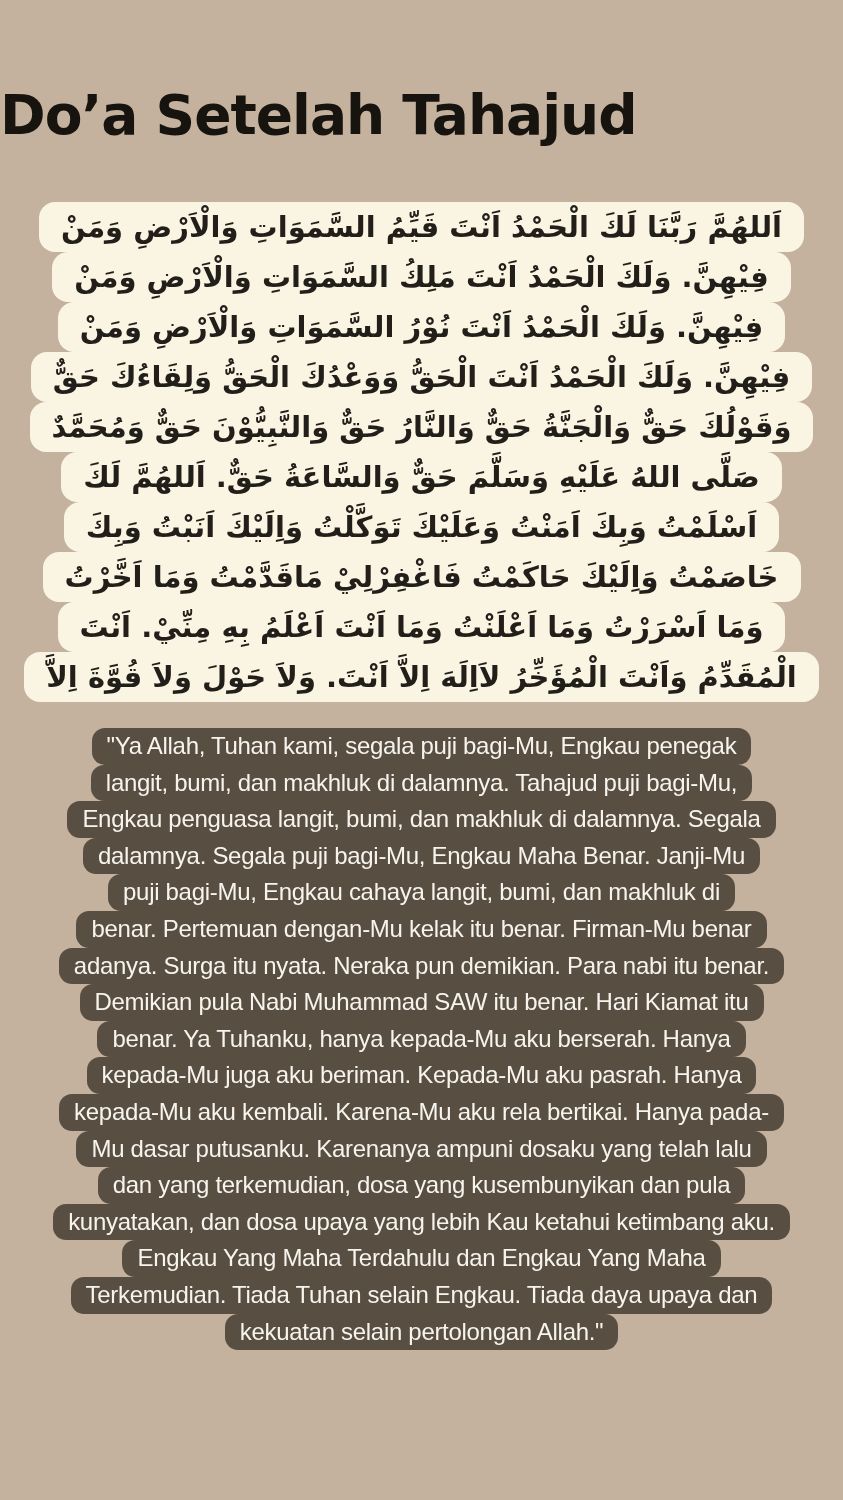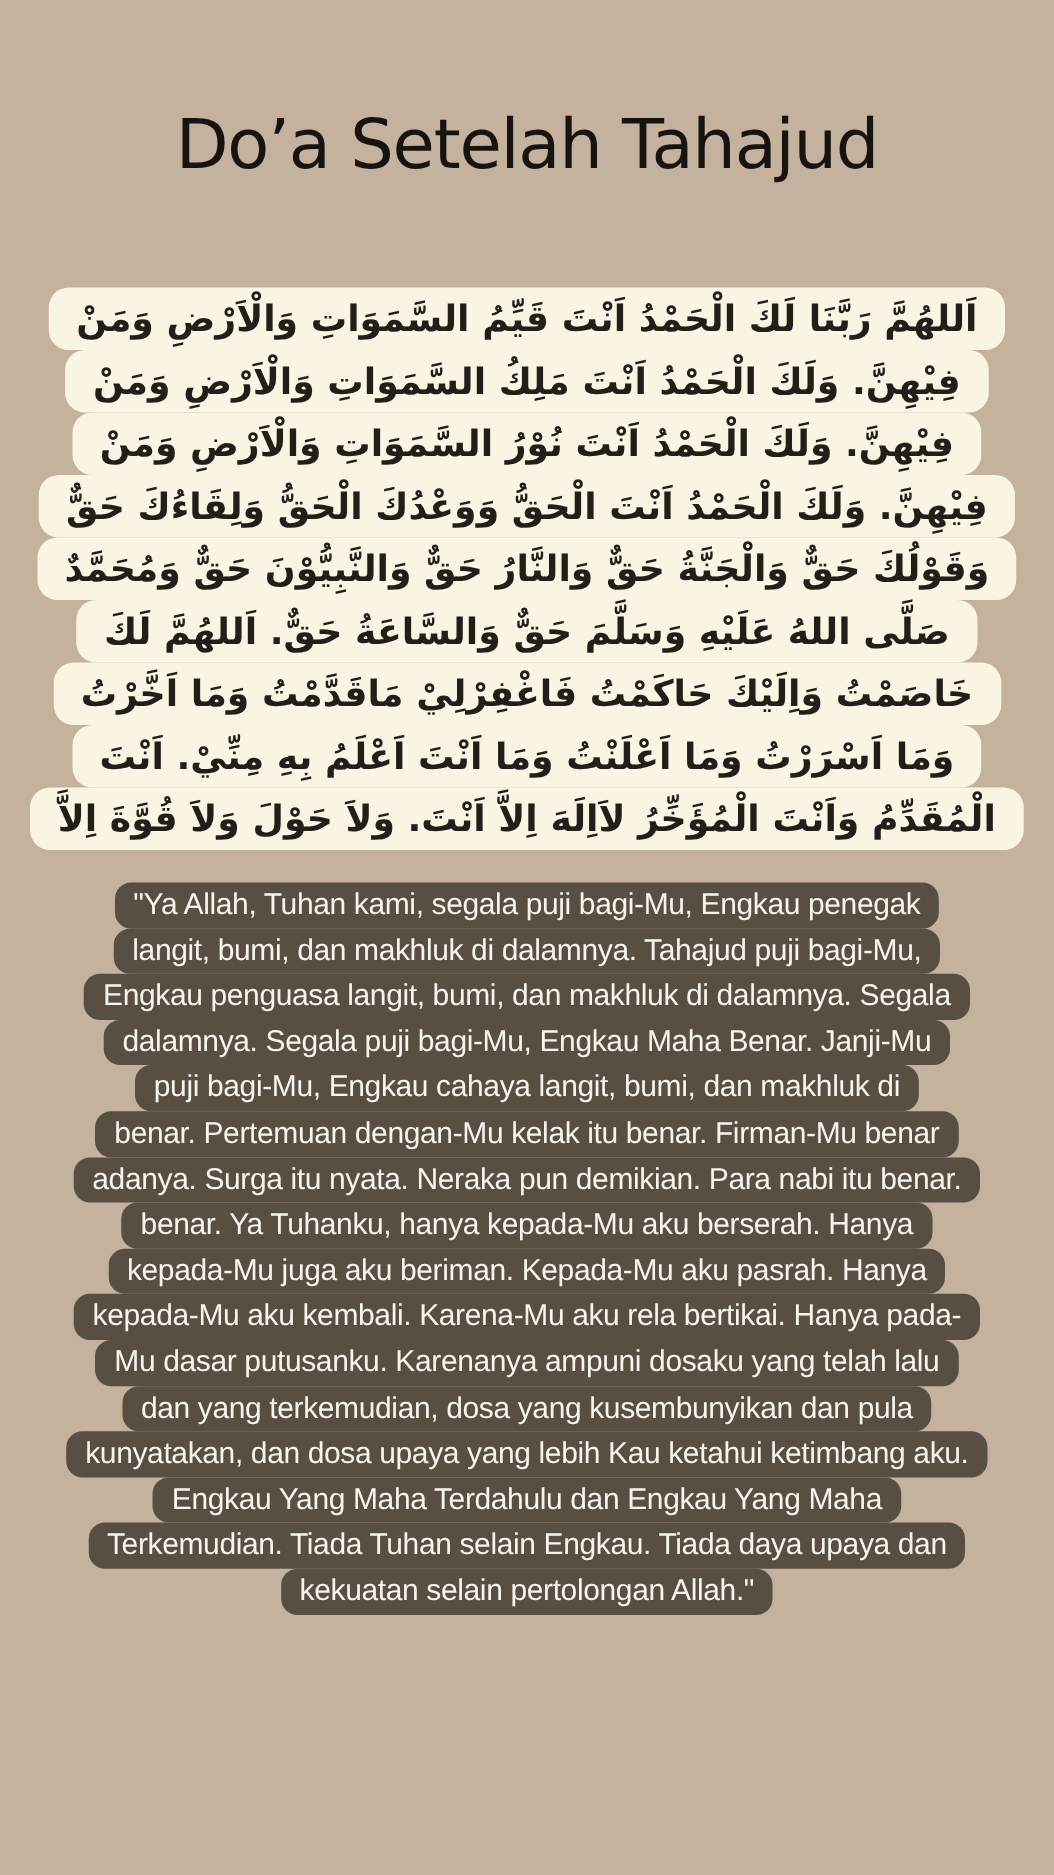--- a/index.html
+++ b/index.html
@@ -13,30 +13,30 @@
   html,body{margin:0;padding:0;}
   body{
     width:843px;height:1500px;
     background:var(--page-background);
     font-family:"Liberation Sans",sans-serif;
     overflow:hidden;
     position:relative;
   }
   .title{
     margin:82px 0 0 0;
-    text-align:center;
+    text-align:left;
     font-size:55px;
     line-height:1.2;
-    font-weight:400;
+    font-weight:700;
     letter-spacing:-1px;
     color:var(--title-text);
     font-family:"DejaVu Sans","Liberation Sans",sans-serif;
   }
   .arabic-block{
-    margin-top:82px;
+    margin-top:54px;
     direction:rtl;
   }
   .arabic-line{
     width:fit-content;
     max-width:820px;
     margin:0 auto;
     background:var(--arabic-panel-background);
     color:var(--arabic-text);
     font-family:"DejaVu Sans",sans-serif;
     font-weight:700;
@@ -73,33 +73,35 @@
 
   <h1 class="title">Do’a Setelah Tahajud</h1>
 
   <div class="arabic-block" dir="rtl" lang="ar">
       <div class="arabic-line">اَللهُمَّ رَبَّنَا لَكَ الْحَمْدُ اَنْتَ قَيِّمُ السَّمَوَاتِ وَالْاَرْضِ وَمَنْ</div>
       <div class="arabic-line">فِيْهِنَّ. وَلَكَ الْحَمْدُ اَنْتَ مَلِكُ السَّمَوَاتِ وَالْاَرْضِ وَمَنْ</div>
       <div class="arabic-line">فِيْهِنَّ. وَلَكَ الْحَمْدُ اَنْتَ نُوْرُ السَّمَوَاتِ وَالْاَرْضِ وَمَنْ</div>
       <div class="arabic-line">فِيْهِنَّ. وَلَكَ الْحَمْدُ اَنْتَ الْحَقُّ وَوَعْدُكَ الْحَقُّ وَلِقَاءُكَ حَقٌّ</div>
       <div class="arabic-line">وَقَوْلُكَ حَقٌّ وَالْجَنَّةُ حَقٌّ وَالنَّارُ حَقٌّ وَالنَّبِيُّوْنَ حَقٌّ وَمُحَمَّدٌ</div>
       <div class="arabic-line">صَلَّى اللهُ عَلَيْهِ وَسَلَّمَ حَقٌّ وَالسَّاعَةُ حَقٌّ. اَللهُمَّ لَكَ</div>
+      <div class="arabic-line">اَسْلَمْتُ وَبِكَ اَمَنْتُ وَعَلَيْكَ تَوَكَّلْتُ وَاِلَيْكَ اَنَبْتُ وَبِكَ</div>
       <div class="arabic-line">خَاصَمْتُ وَاِلَيْكَ حَاكَمْتُ فَاغْفِرْلِيْ مَاقَدَّمْتُ وَمَا اَخَّرْتُ</div>
       <div class="arabic-line">وَمَا اَسْرَرْتُ وَمَا اَعْلَنْتُ وَمَا اَنْتَ اَعْلَمُ بِهِ مِنِّيْ. اَنْتَ</div>
       <div class="arabic-line">الْمُقَدِّمُ وَاَنْتَ الْمُؤَخِّرُ لاَاِلَهَ اِلاَّ اَنْتَ. وَلاَ حَوْلَ وَلاَ قُوَّةَ اِلاَّ</div>
     </div>
 
   <div class="translation-block" lang="id">
       <div class="translation-line">"Ya Allah, Tuhan kami, segala puji bagi-Mu, Engkau penegak</div>
       <div class="translation-line">langit, bumi, dan makhluk di dalamnya. Tahajud puji bagi-Mu,</div>
       <div class="translation-line">Engkau penguasa langit, bumi, dan makhluk di dalamnya. Segala</div>
       <div class="translation-line">dalamnya. Segala puji bagi-Mu, Engkau Maha Benar. Janji-Mu</div>
       <div class="translation-line">puji bagi-Mu, Engkau cahaya langit, bumi, dan makhluk di</div>
       <div class="translation-line">benar. Pertemuan dengan-Mu kelak itu benar. Firman-Mu benar</div>
       <div class="translation-line">adanya. Surga itu nyata. Neraka pun demikian. Para nabi itu benar.</div>
+      <div class="translation-line">Demikian pula Nabi Muhammad SAW itu benar. Hari Kiamat itu</div>
       <div class="translation-line">benar. Ya Tuhanku, hanya kepada-Mu aku berserah. Hanya</div>
       <div class="translation-line">kepada-Mu juga aku beriman. Kepada-Mu aku pasrah. Hanya</div>
       <div class="translation-line">kepada-Mu aku kembali. Karena-Mu aku rela bertikai. Hanya pada-</div>
       <div class="translation-line">Mu dasar putusanku. Karenanya ampuni dosaku yang telah lalu</div>
       <div class="translation-line">dan yang terkemudian, dosa yang kusembunyikan dan pula</div>
       <div class="translation-line">kunyatakan, dan dosa upaya yang lebih Kau ketahui ketimbang aku.</div>
       <div class="translation-line">Engkau Yang Maha Terdahulu dan Engkau Yang Maha</div>
       <div class="translation-line">Terkemudian. Tiada Tuhan selain Engkau. Tiada daya upaya dan</div>
       <div class="translation-line">kekuatan selain pertolongan Allah."</div>
     </div>

